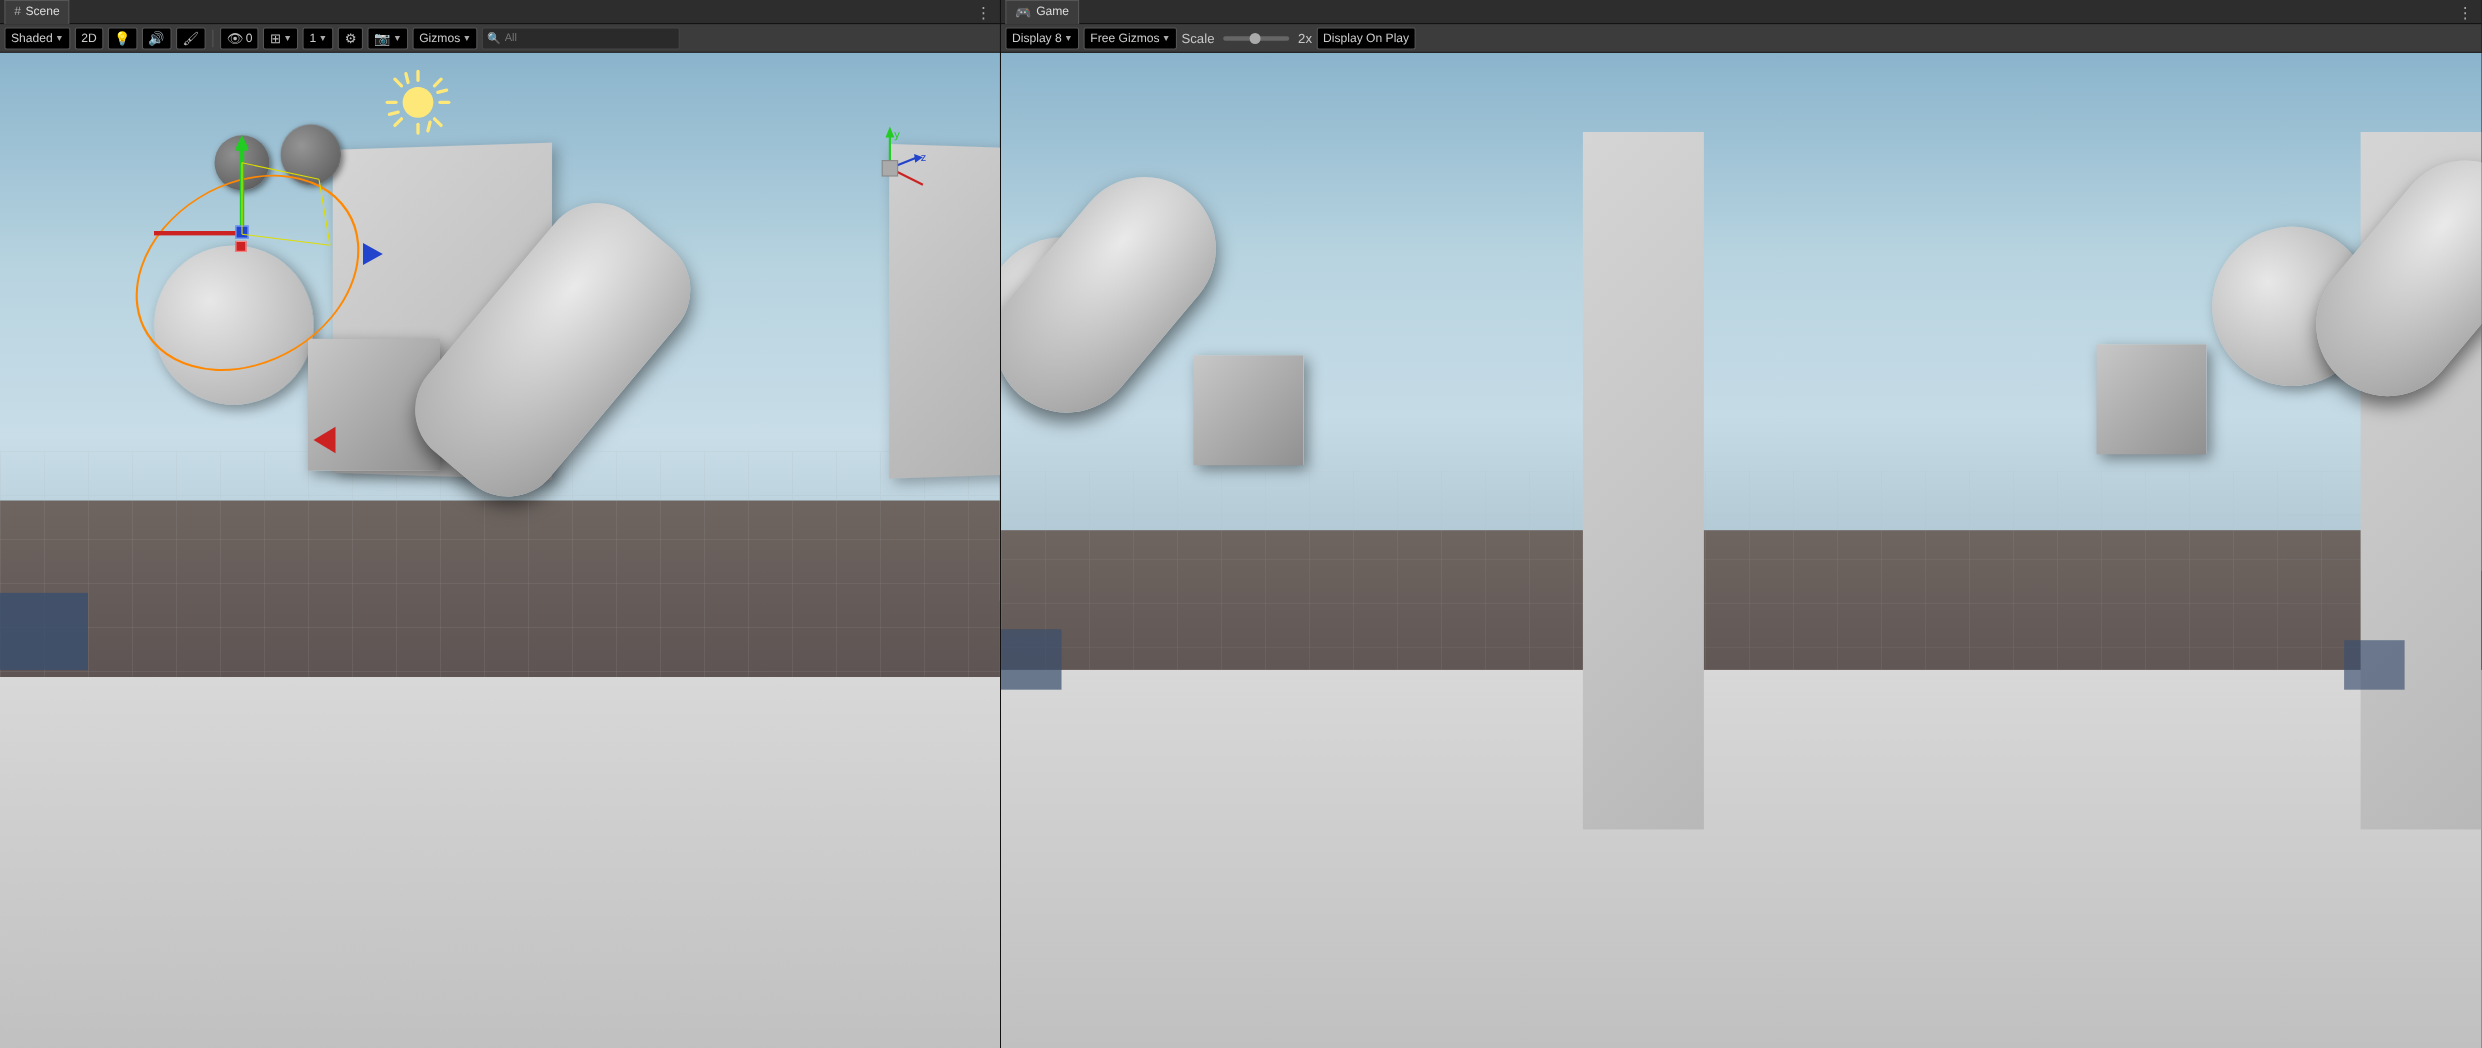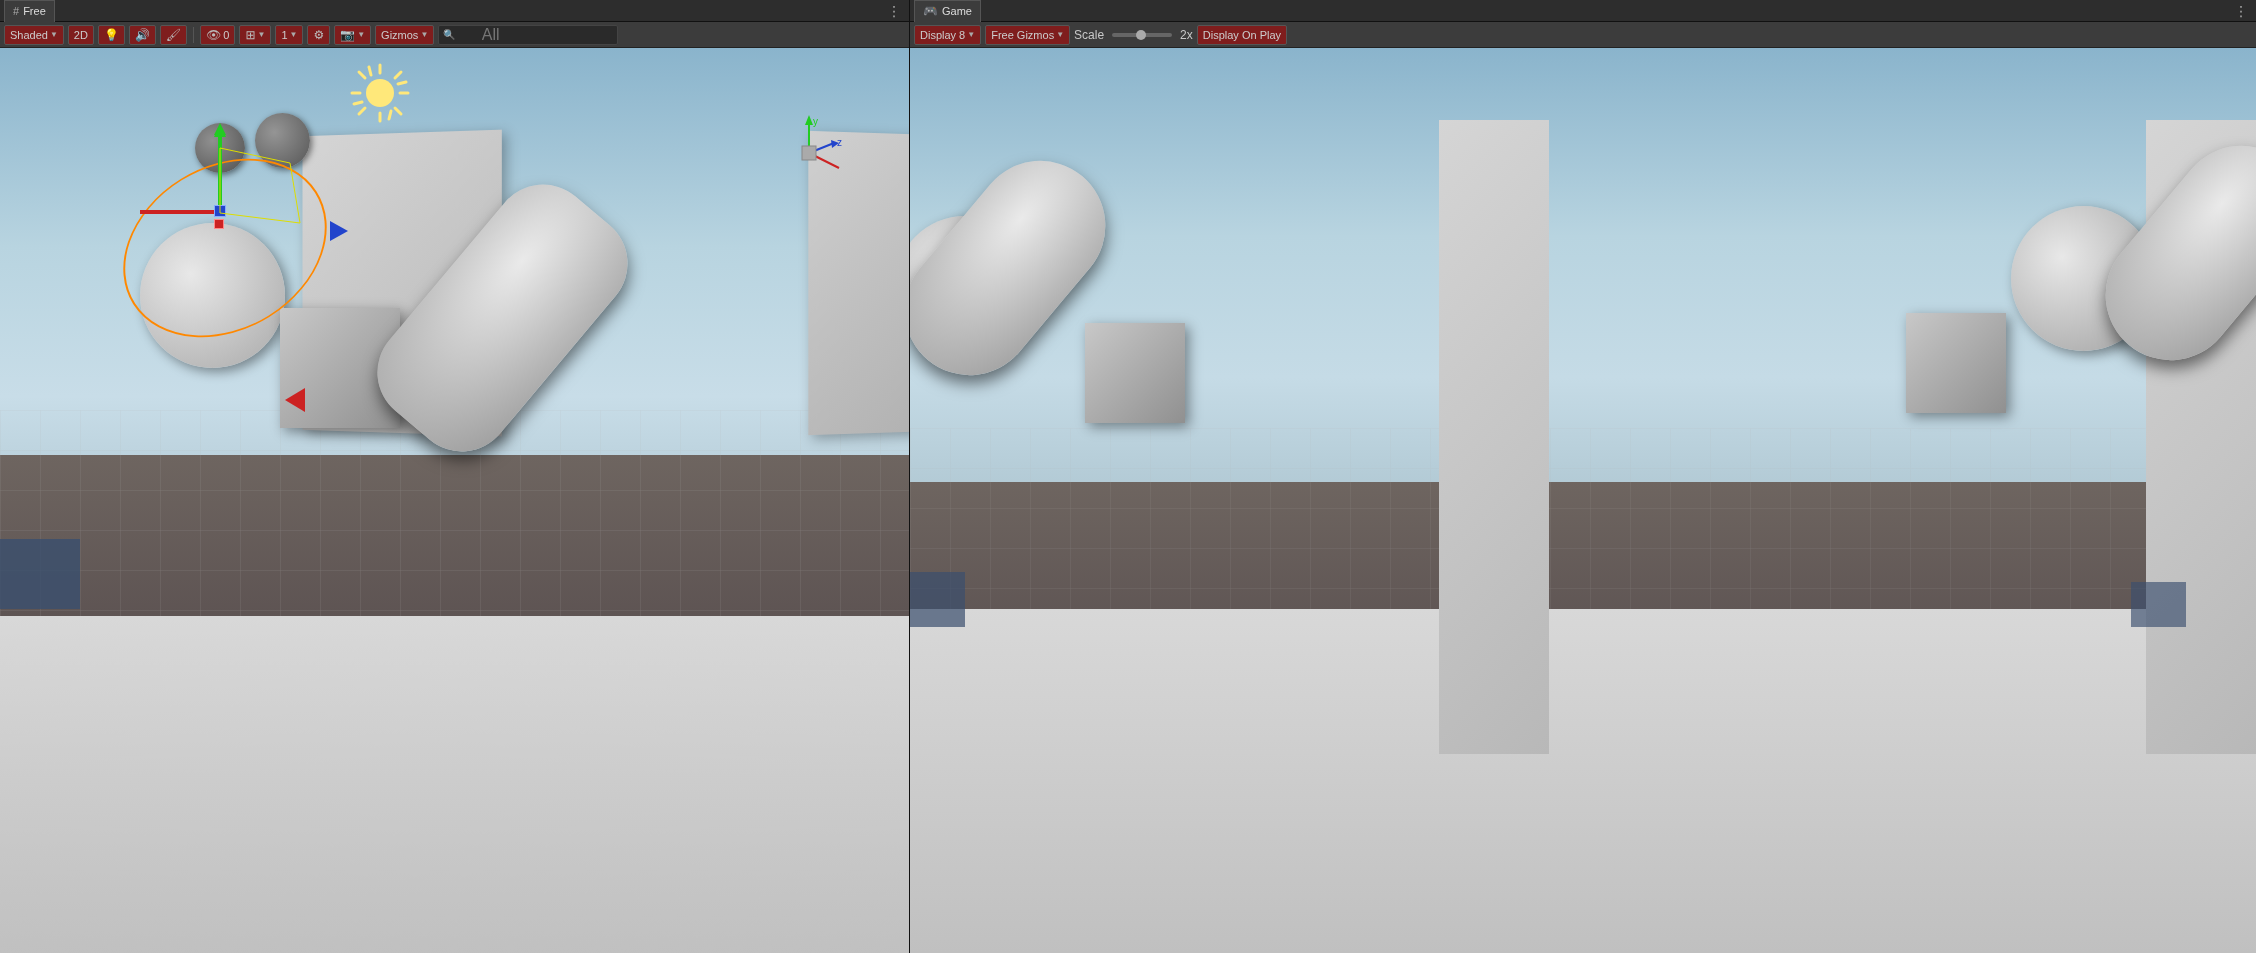--- a/index.html
+++ b/index.html
@@ -88,21 +88,21 @@
       padding: 0 4px;
       gap: 4px;
       border-bottom: 1px solid #222;
     }
 
     .toolbar-btn {
       display: flex;
       align-items: center;
       gap: 2px;
       padding: 1px 5px;
-      background: #7f1d1d;
+      background: #000000;
       border: 1px solid #555;
       border-radius: 2px;
       color: #ccc;
       font-size: 11px;
       cursor: pointer;
       height: 20px;
     }
 
     .toolbar-separator {
       width: 1px;
@@ -126,23 +126,22 @@
       height: 20px;
       flex: 1;
       max-width: 180px;
     }
 
     .search-box input {
       background: transparent;
       border: none;
       outline: none;
       color: #ccc;
-      font-size: 16px;
+      font-size: 10px;
       width: 100%;
-      margin-left: 23px;
     }
 
     
     .viewport {
       flex: 1;
       position: relative;
       overflow: hidden;
     }
 
     
@@ -446,21 +445,21 @@
 <body>
 
 <div class="main-container">
   <div class="panels-row">
 
     <div class="scene-panel">
 
       <div class="tab-bar">
         <div class="tab-item">
           <span class="tab-hash">#</span>
-          <span>Free</span>
+          <span>Scene</span>
         </div>
         <div class="tab-more">⋮</div>
       </div>
 
       <div class="toolbar">
         <button class="toolbar-btn">
           <span>Shaded</span>
           <span class="dropdown-arrow">▼</span>
         </button>
         <button class="toolbar-btn">

